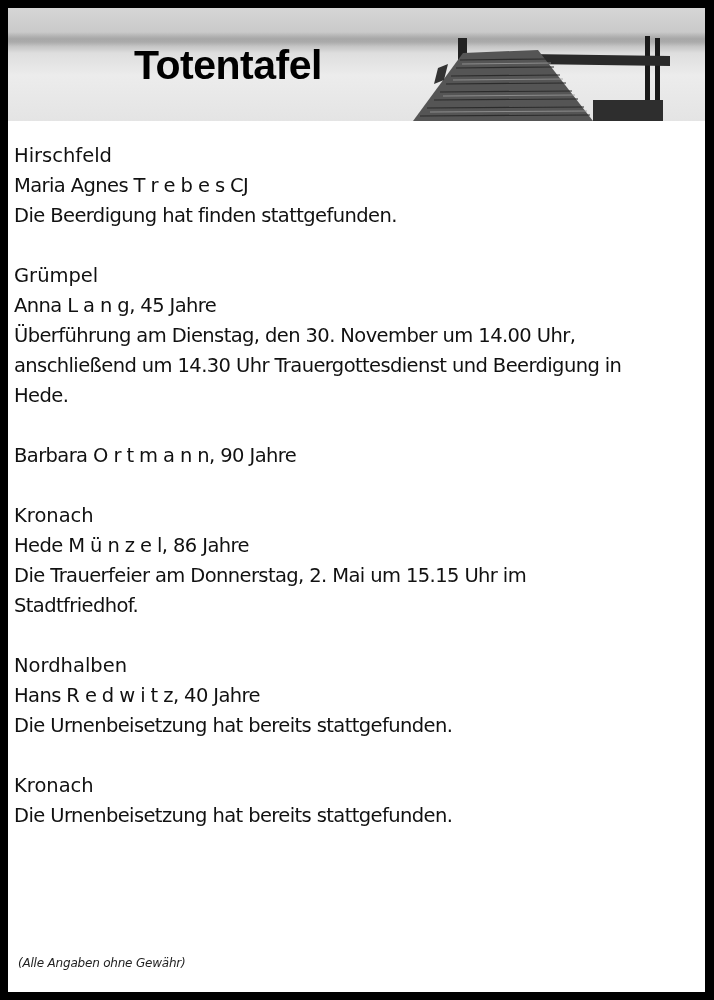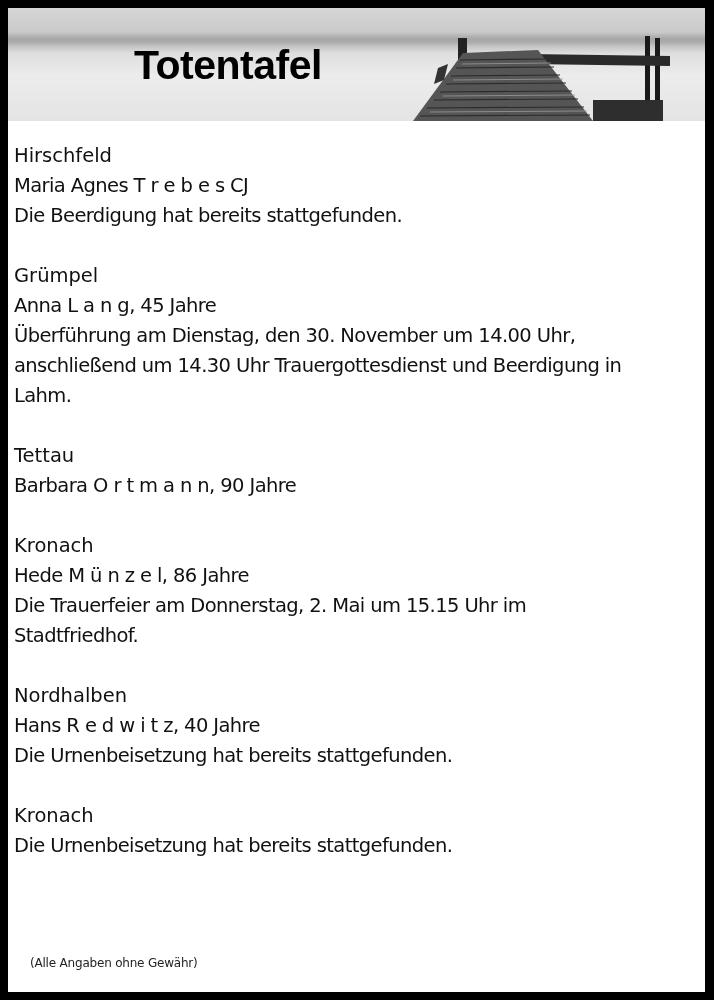--- a/index.html
+++ b/index.html
@@ -7,21 +7,21 @@
   .page{position:absolute;left:8px;top:8px;width:697px;height:984px;background:#fff;overflow:hidden;}
   .banner{position:absolute;left:0;top:0;width:697px;height:113px;overflow:hidden;
     background:linear-gradient(180deg,#d6d6d6 0%,#c9c9c9 22%,#b4b4b4 30%,#dedede 40%,#ececec 60%,#e4e4e4 100%);}
   .banner .mist{position:absolute;left:0;top:24px;width:697px;height:14px;background:linear-gradient(180deg,rgba(160,160,160,0) 0%,rgba(150,150,150,.55) 50%,rgba(200,200,200,0) 100%);}
   .banner-title{position:absolute;left:126px;top:33px;font-family:"Liberation Sans",sans-serif;font-weight:bold;font-size:41px;color:#000;letter-spacing:-0.5px;line-height:48px;}
   .pier{position:absolute;left:400px;top:20px;}
   .content{position:absolute;left:6px;top:133px;width:690px;font-family:"DejaVu Sans",sans-serif;font-size:19.5px;line-height:30px;color:#111;}
   .entry{margin-bottom:30px;}
   .place{font-weight:normal;}
   .line{white-space:nowrap;letter-spacing:-0.6px;}
-  .footer{position:absolute;left:22px;top:948px;font-family:"DejaVu Sans",sans-serif;font-size:12px;color:#222;letter-spacing:-0.2px;}
+  .footer{position:absolute;left:10px;top:948px;font-family:"DejaVu Sans",sans-serif;font-size:12px;color:#222;letter-spacing:-0.2px;font-style:italic;}
 </style>
 </head>
 <body>
 
 <div class="page">
   <div class="banner">
     <div class="mist"></div>
     <svg class="pier" width="297" height="93" viewBox="0 0 297 93">
 
       <rect x="50" y="10" width="9" height="28" fill="#222"></rect>
@@ -52,31 +52,30 @@
       <polygon points="30,40 40,36 36,52 26,56" fill="#333"></polygon>
       <rect x="185" y="72" width="70" height="21" fill="#2e2e2e"></rect>
     </svg>
     <div class="banner-title">Totentafel</div>
   </div>
 
   <div class="content">
     <div class="entry">
       <div class="place">Hirschfeld</div>
       <div class="line">Maria Agnes T r e b e s CJ</div>
-      <div class="line">Die Beerdigung hat bereits stattgefunden.</div>
+      <div class="line">Die Beerdigung hat finden stattgefunden.</div>
     </div>
     <div class="entry">
       <div class="place">Grümpel</div>
       <div class="line">Anna L a n g, 45 Jahre</div>
       <div class="line">Überführung am Dienstag, den 30. November um 14.00 Uhr,</div>
       <div class="line">anschließend um 14.30 Uhr Trauergottesdienst und Beerdigung in</div>
-      <div class="line">Lahm.</div>
+      <div class="line">Hede.</div>
     </div>
     <div class="entry">
-      <div class="place">Tettau</div>
       <div class="line">Barbara O r t m a n n, 90 Jahre</div>
     </div>
     <div class="entry">
       <div class="place">Kronach</div>
       <div class="line">Hede M ü n z e l, 86 Jahre</div>
       <div class="line">Die Trauerfeier am Donnerstag, 2. Mai um 15.15 Uhr im</div>
       <div class="line">Stadtfriedhof.</div>
     </div>
     <div class="entry">
       <div class="place">Nordhalben</div>

